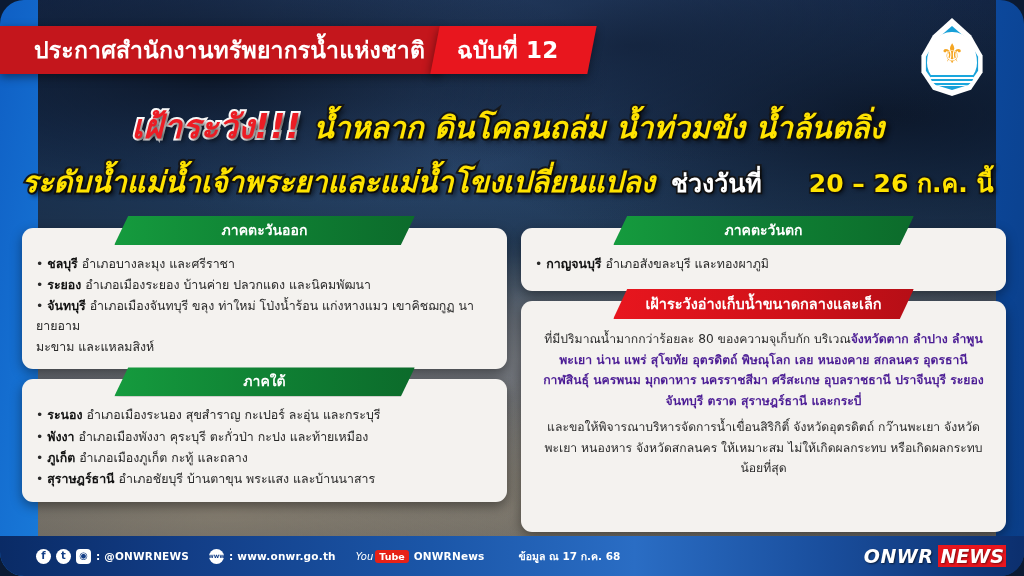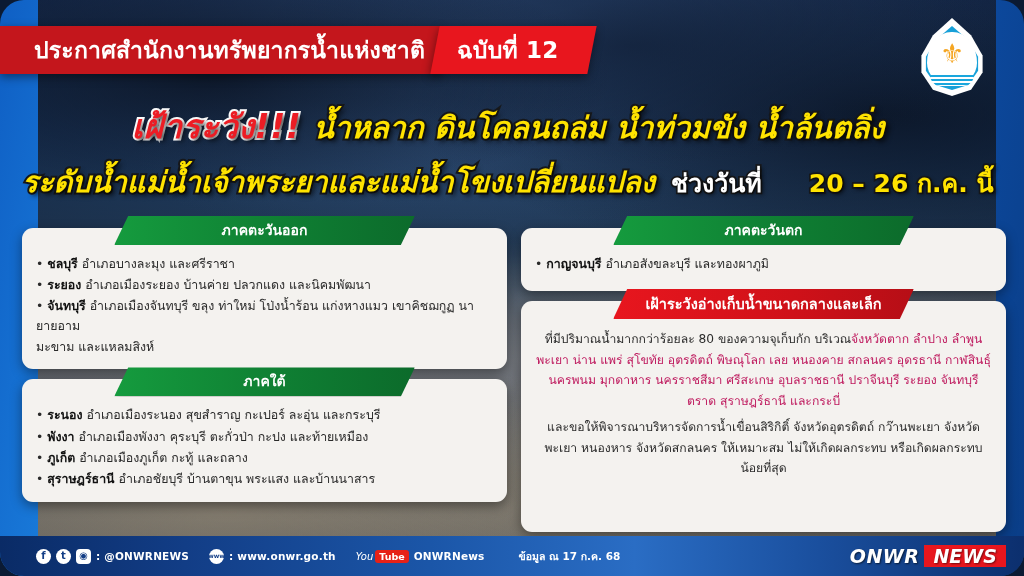--- a/index.html
+++ b/index.html
@@ -158,21 +158,21 @@
     font-size:14.5px;
   }
 
   .bullet {
     font-size:12.4px; color:#2a2a2a; line-height:1.62; margin-bottom:1px;
   }
   .bullet b { color:#111; font-weight:bold; }
   .cont { font-size:12.4px; color:#2a2a2a; line-height:1.62; }
 
   .para { font-size:12.2px; color:#2a2a2a; line-height:1.68; text-align:center; }
-  .para b { color:#be185d; font-weight:normal; }
+  .para b { color:#4c1d95; font-weight:bold; }
 
   
   #footer {
     position:absolute; left:0; right:0; bottom:0; height:40px; z-index:8;
     background:linear-gradient(to right,#0a2b66 0%,#123d86 18%,#1b56a8 42%,#2a6dc4 62%,#1a4f9e 80%,#0c2f6e 100%);
     display:flex; align-items:center;
     padding:0 18px 0 36px;
   }
   .fgroup { display:flex; align-items:center; gap:5px; }
   .sic {
@@ -193,21 +193,21 @@
     padding:1px 4px; border-radius:3px;
   }
   .fsep { width:20px; }
   #brand { margin-left:auto; display:flex; align-items:center; gap:0; }
   .brand-onwr {
     color:#ffffff; font-size:19px; font-weight:bold; font-style:italic; letter-spacing:.5px;
     text-shadow:1px 1px 2px rgba(0,0,0,.6);
   }
   .brand-news {
     background:#e8161e; color:#ffffff; font-size:19px; font-weight:bold; font-style:italic;
-    padding:0 9px; margin-left:5px;
+    padding:0 2px; margin-left:5px;
     text-shadow:1px 1px 2px rgba(0,0,0,.5);
   }
   .stamp {
     color:#ffffff; font-size:10.5px; font-weight:bold;
   }
 </style>
 </head>
 <body>
 
 <div id="poster">

